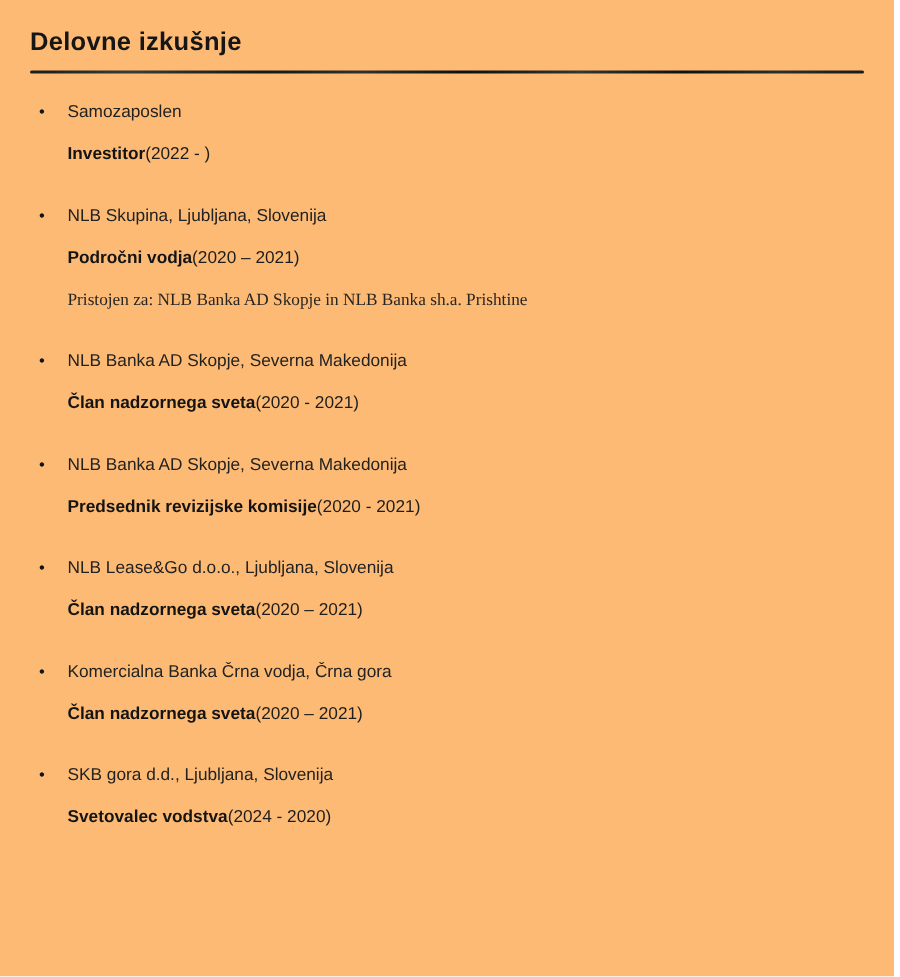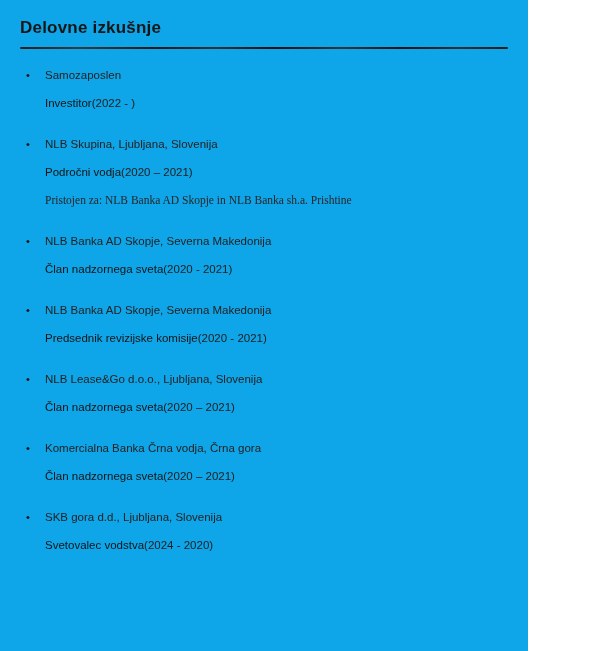--- a/index.html
+++ b/index.html
@@ -11,23 +11,23 @@
     width: 600px;
     height: 651px;
     font-family: "Liberation Sans", "DejaVu Sans", sans-serif;
     color: #1f1f1f;
     overflow: hidden;
     
     filter: blur(0.25px);
   }
   .page {
     position: relative;
-    width: 528px;
+    width: 596px;
     height: 651px;
-    background: #0ea5e9;
+    background: #fdba74;
   }
   .section-title {
     margin: 0;
     padding: 18px 20px 0 20px;
     font-size: 17px;
     font-weight: bold;
     letter-spacing: 0.2px;
     color: #161616;
   }
   .rule {
@@ -57,21 +57,21 @@
     color: #222222;
   }
   .bullet {
     position: absolute;
     left: 26px;
     top: 0;
     font-size: 11px;
     color: #111111;
   }
   .role {
-    font-weight: normal;
+    font-weight: bold;
     color: #141414;
   }
   .dates {
     margin-left: 0;
     color: #1d1d1d;
   }
   .note-line {
     color: #262626;
     font-family: Liberation Serif, serif;
   }

